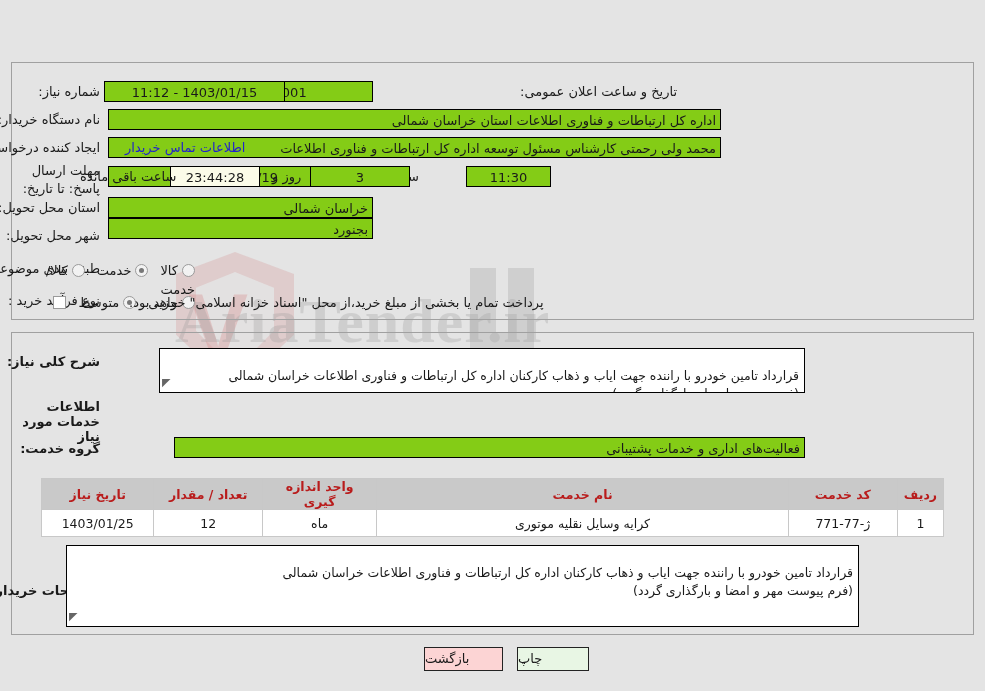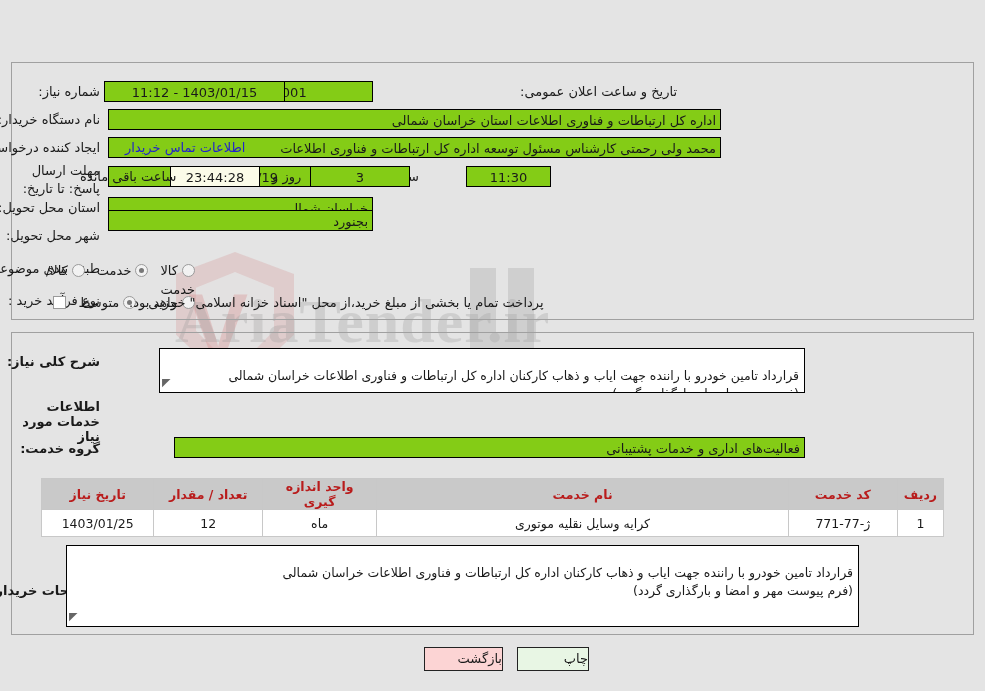--- a/index.html
+++ b/index.html
@@ -219,21 +219,21 @@
   .col-qty   { width: 110px; }
   .col-date  { width: 113px; }
 
   
   .btn {
     position: absolute;
     border: 1px solid #222222;
     font-size: 13px;
     height: 24px;
     line-height: 22px;
-    text-align: right;
+    text-align: left;
     cursor: pointer;
     color: #1a1a1a;
     z-index: 11;
     font-family: "DejaVu Sans", "Liberation Sans", sans-serif;
   }
   #btn-print  { left: 517px; top: 647px; width: 72px; background: #e8f6e4; }
   #btn-back   { left: 424px; top: 647px; width: 79px; background: #fcd4d4; }
 </style>
 </head>
 <body>
@@ -272,21 +272,21 @@
   <div class="fld center" style="right:null; left:466px; top:166px; width:85px;">11:30</div>
   <div class="fld center" style="left:310px; top:166px; width:100px;">3</div>
   <div class="txt" style="left:272px; top:169px;">روز و</div>
   <div class="fld cream center" style="left:170px; top:166px; width:90px;">23:44:28</div>
   <div class="txt" style="left:80px; top:169px;">ساعت باقی مانده</div>
 
   <div class="lbl" style="right:885px; top:200px;">استان محل تحویل:</div>
   <div class="fld right" style="right:612px; top:197px; width:265px;">خراسان شمالی</div>
 
   <div class="lbl" style="right:885px; top:228px;">شهر محل تحویل:</div>
-  <div class="fld right" style="right:612px; top:210px; width:265px;">بجنورد</div>
+  <div class="fld right" style="right:612px; top:218px; width:265px;">بجنورد</div>
 
   <div class="lbl" style="right:885px; top:261px;">طبقه بندی موضوعی:</div>
   <div class="radio-wrap" style="right:790px; top:260px;">
     <span class="radio"></span><span class="radio-label">کالا</span><span class="radio on"></span><span class="radio-label">خدمت</span><span class="radio"></span><span class="radio-label">کالا/خدمت</span>
   </div>
 
   <div class="lbl" style="right:885px; top:293px;">نوع فرآیند خرید :</div>
   <div class="radio-wrap" style="right:790px; top:292px;">
     <span class="radio"></span><span class="radio-label">جزیی</span><span class="radio on"></span><span class="radio-label">متوسط</span><span class="chk"></span>
   </div>

